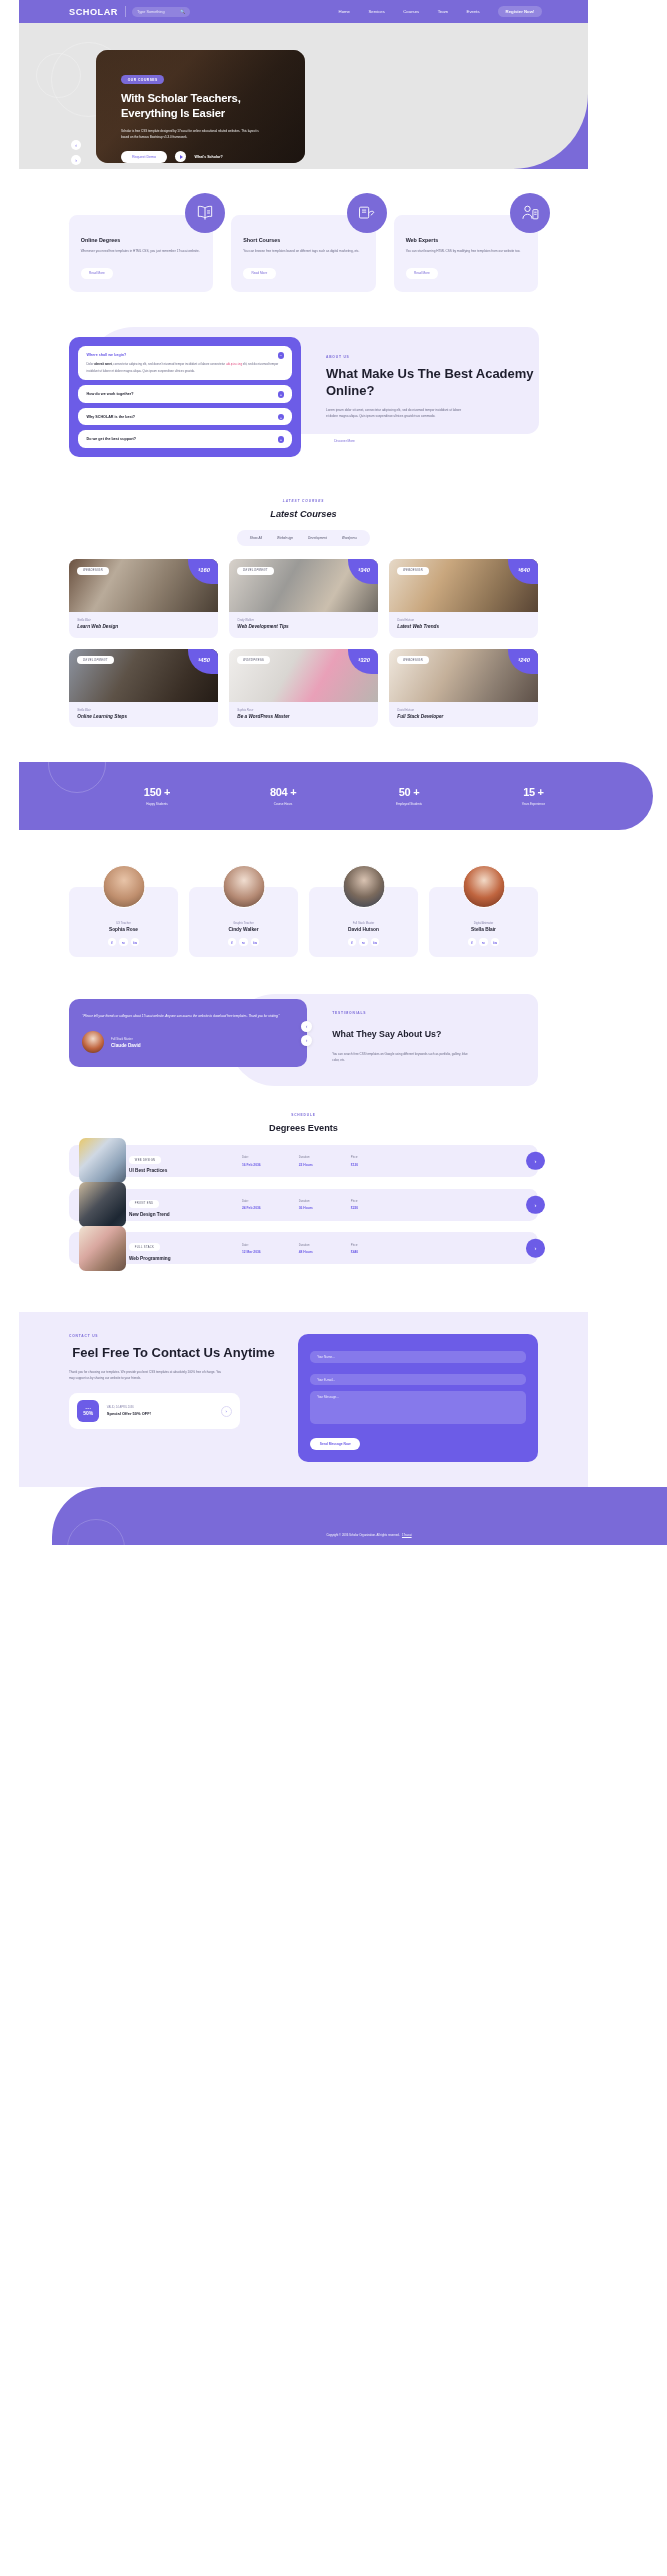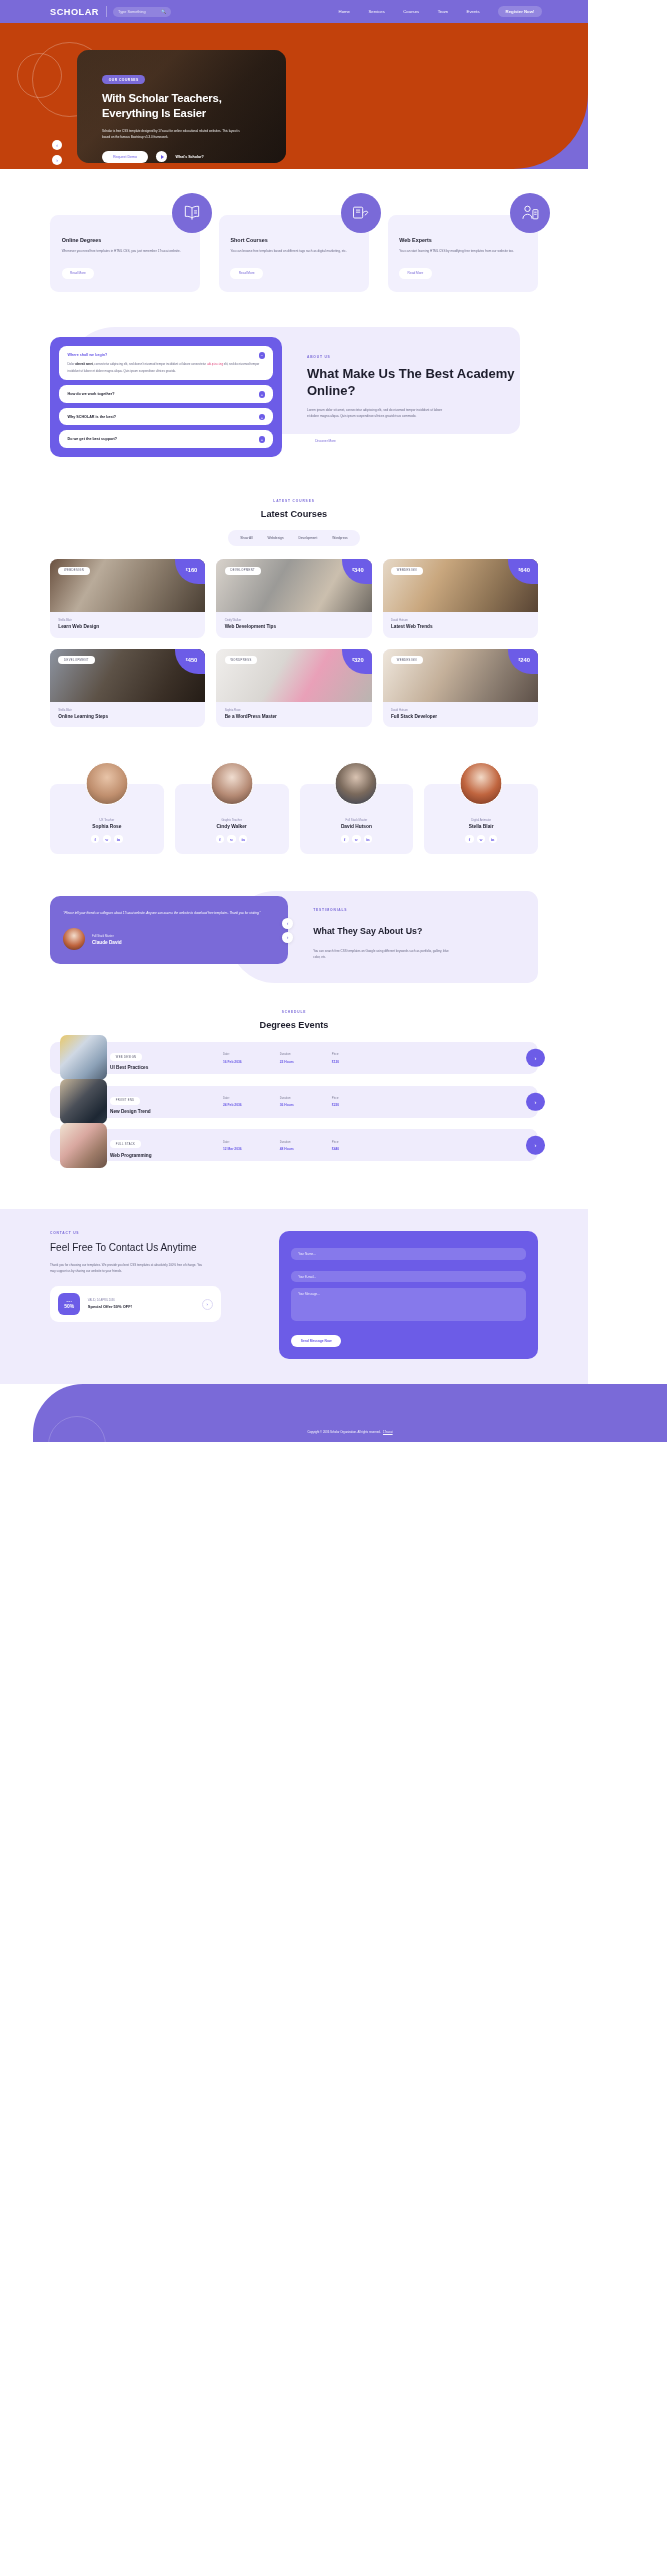--- a/index.html
+++ b/index.html
@@ -1,21 +1,21 @@
 <!DOCTYPE html>
 <html style="font-size:13.3px"><head>
 <meta charset="utf-8">
 <style>
   * { margin:0; padding:0; box-sizing:border-box; }
   body {
     width:667px; margin:0 auto; background:#fff;
     font-family:"Liberation Sans", sans-serif;
     color:#2a2a2a; overflow-x:hidden;
   }
-  .wrap { width:588px; position:relative; }
+  .wrap { width:588px; position:relative;padding-left:19px; }
 
   
   .header-band { background:#7a6ad8; position:relative; }
   .navbar { height:23.4px; display:flex; align-items:center; padding:0 0 0 0; position:relative; z-index:5; }
   .nav-left { display:flex; align-items:center; gap:6.7px; margin-left:50px; }
   .logo { color:#fff; font-weight:bold; font-size:9.2px; letter-spacing:0.5px; }
   .divider-v { width:0.8px; height:11px; background:rgba(255,255,255,.35); }
   .searchbox {
     background:rgba(255,255,255,.17); border-radius:16.7px;
     width:58px; height:10px; display:flex; align-items:center;
@@ -28,21 +28,21 @@
   .searchbox input::placeholder { color:rgba(255,255,255,.8); }
   .search-ic { color:#fff; font-size:4.2px; }
   .nav-right { margin-left:auto; margin-right:46px; display:flex; align-items:center; gap:18.4px; }
   .nav-right a { color:#fff; text-decoration:none; font-size:4.3px; opacity:.95; }
   .nav-reg {
     background:rgba(255,255,255,.2); border-radius:16.7px;
     padding:3.3px 7.5px !important; font-weight:bold;
   }
 
   
-  .hero { background:#c2410c; position:relative; height:146px; border-bottom-right-radius:75px; overflow:hidden; }
+  .hero { background:#e5e5e5; position:relative; height:146px; border-bottom-right-radius:75px; overflow:hidden; }
   .ring { position:absolute; border:0.8px solid rgba(255,255,255,.25); border-radius:50%; }
   .ring1 { width:75px; height:75px; left:32px; top:18.4px; }
   .ring2 { width:45px; height:45px; left:16.7px; top:30px; }
   .hero-card {
     position:absolute; left:77px; top:27px; width:209px; height:113px;
     border-radius:11.7px; overflow:hidden;
     background:linear-gradient(135deg,#4a3526 0%,#6b4a33 32%,#3a2a1f 62%,#241a14 100%);
   }
   .hero-card::after {
     content:""; position:absolute; inset:0;
@@ -120,21 +120,21 @@
   }
   .acc-a { font-size:2.9px; line-height:2.1; color:#6a6a85; margin-top:4.2px; }
   .acc-a b { color:#1e1e2d; }
   .acc-a .hl { color:#e0457b; font-family:"Liberation Mono", monospace; font-size:2.7px; }
   .about-right { flex:1; padding:18.4px 0 0 25px; }
   .eyebrow { color:#7a6ad8; font-size:3.3px; font-weight:bold; letter-spacing:0.8px; margin-bottom:5.8px; }
   .about-h2 { font-size:13px; font-weight:bold; color:#1e1e2d; line-height:1.32; margin-bottom:7.5px; }
   .about-p { font-size:3.1px; line-height:2.1; color:#6a6a85; margin-bottom:10px; width:138px; }
 
   
-  .courses-sec { padding:42px 50px 0; text-align:center; }
+  .courses-sec { padding:42px 50px 0; text-align:center;font-style:italic; }
   .sec-eyebrow { color:#7a6ad8; font-size:3.2px; font-weight:bold; letter-spacing:0.9px; }
   .sec-title { font-size:9.2px; font-weight:bold; color:#1e1e2d; margin-top:5.8px; }
   .filters {
     display:inline-flex; gap:0; background:#f2f0fd; border-radius:16.7px;
     padding:3.3px 5px; margin-top:11.7px;
   }
   .filters span { font-size:3.2px; color:#55556d; padding:2.5px 7.5px; cursor:pointer; }
   .course-grid { display:grid; grid-template-columns:repeat(3,1fr); gap:11px; margin-top:13.3px; }
   .course-card { background:#f2f0fd; border-radius:7.5px; overflow:hidden; text-align:left; }
   .course-thumb { height:53px; position:relative; }
@@ -228,21 +228,21 @@
   .ev-go {
     position:absolute; right:-6.7px; top:50%; transform:translateY(-50%);
     width:18.4px; height:18.4px; border-radius:50%; background:#6c5ce7; color:#fff;
     display:flex; align-items:center; justify-content:center; font-size:5.8px; cursor:pointer;
   }
 
   
   .contact-sec { margin-top:48px; background:#efecfc; padding:22px 50px 25px; position:relative; }
   .contact-row { display:flex; gap:20px; }
   .contact-left { width:209px; }
-  .contact-h2 { font-size:10px; font-weight:normal; color:#1e1e2d; line-height:1.35; margin-top:5.8px; }
+  .contact-h2 { font-size:13px; font-weight:bold; color:#1e1e2d; line-height:1.35; margin-top:5.8px;text-align:center; }
   .contact-p { font-size:3px; line-height:2.1; color:#6a6a85; margin-top:7.5px; width:154px; }
   .offer-box {
     display:flex; align-items:center; gap:7.5px; background:#fff; border-radius:8.3px;
     padding:6.7px 8.3px; margin-top:11.7px; width:171px; position:relative;
   }
   .offer-badge {
     width:22px; height:22px; border-radius:5.8px; background:#6c5ce7; color:#fff;
     display:flex; flex-direction:column; align-items:center; justify-content:center;
   }
   .ob-1 { font-size:2.5px; letter-spacing:0.3px; }
@@ -496,20 +496,39 @@
         </div>
         <div class="course-body">
           <div class="course-author">David Hutson</div>
           <div class="course-name">Full Stack Developer</div>
         </div>
       </div>
 
     </div>
   </div>
 
+  <div class="counter">
+    <div class="ring3"></div>
+    <div class="cnt-item">
+      <div class="cnt-num">150 +</div>
+      <div class="cnt-lab">Happy Students</div>
+    </div>
+    <div class="cnt-item">
+      <div class="cnt-num">804 +</div>
+      <div class="cnt-lab">Course Hours</div>
+    </div>
+    <div class="cnt-item">
+      <div class="cnt-num">50 +</div>
+      <div class="cnt-lab">Employed Students</div>
+    </div>
+    <div class="cnt-item">
+      <div class="cnt-num">15 +</div>
+      <div class="cnt-lab">Years Experience</div>
+    </div>
+  </div>
 
   <div class="team">
     <div class="team-card">
       <div class="avatar-ring" style="background:radial-gradient(circle at 50% 35%,#e8c4a8 0%,#c08f6e 55%,#7a5a42 100%);"></div>
       <div class="team-body">
         <div class="team-role">UX Teacher</div>
         <div class="team-name">Sophia Rose</div>
         <div class="socials">
           <div class="soc">f</div>
           <div class="soc">w</div>

